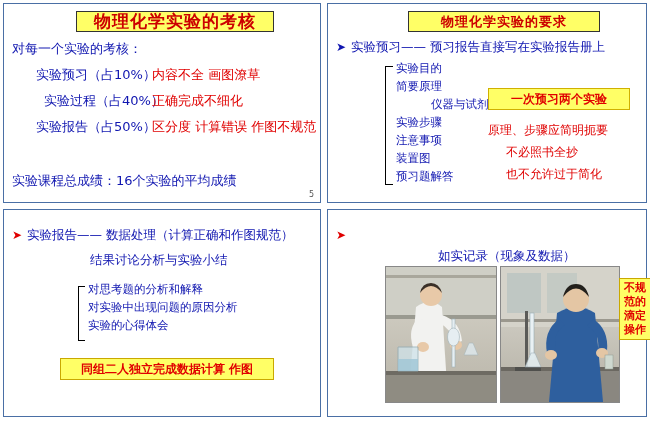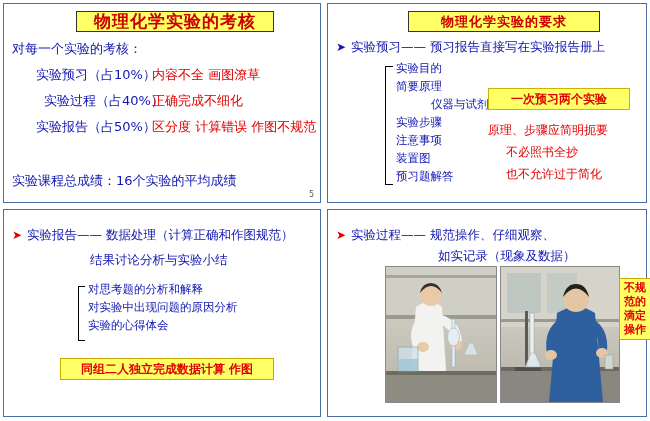--- a/index.html
+++ b/index.html
@@ -131,21 +131,20 @@
 
     <div class="txt blue" style="left:84px;top:72px;font-size:11.5px;">对思考题的分析和解释</div>
     <div class="txt blue" style="left:84px;top:90px;font-size:11.5px;">对实验中出现问题的原因分析</div>
     <div class="txt blue" style="left:84px;top:108px;font-size:11.5px;">实验的心得体会</div>
 
     <div class="yelbox" style="left:56px;top:148px;width:212px;height:20px;font-size:12px;line-height:20px;">同组二人独立完成数据计算  作图</div>
   </div>
 
   <div class="slide" id="slide4">
     <div class="txt red b" style="left:8px;top:18px;font-size:12px;">➤</div>
-    <div class="txt blue" style="left:23px;top:17px;font-size:12.5px;">实验过程——  规范操作、仔细观察、</div>
     <div class="txt blue" style="left:110px;top:38px;font-size:12.5px;">如实记录（现象及数据）</div>
   </div>
 
   <div class="photo" id="photoL">
     <svg width="110" height="135" viewBox="0 0 110 135">
       <defs>
         <linearGradient id="bgL" x1="0" y1="0" x2="0" y2="1">
           <stop offset="0%" stop-color="#d8d5cb"></stop>
           <stop offset="100%" stop-color="#b8b4a8"></stop>
         </linearGradient>

